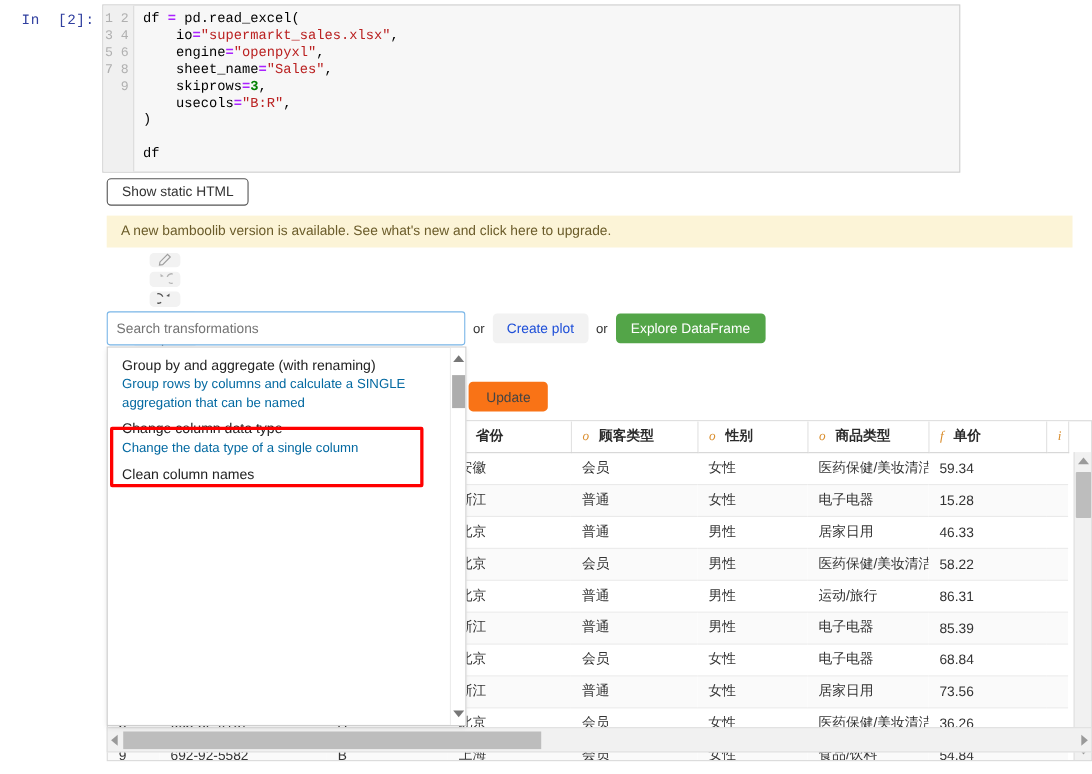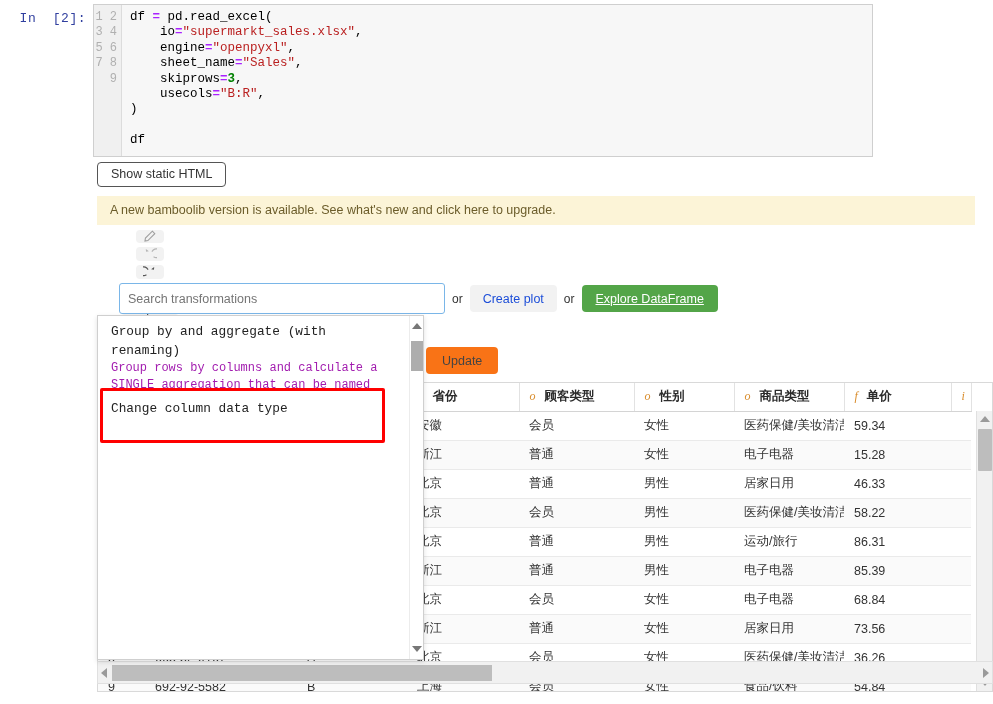--- a/index.html
+++ b/index.html
@@ -158,21 +158,20 @@
   }
   #search-input {
     width: 326px; height: 31px;
     border: 1px solid #7ab6e8;
     border-radius: 3px;
     padding: 0 8px;
     font-size: 12.5px;
     color: #333;
     outline: none;
     background: #fff;
-    margin-left: 22px;
   }
   #search-input::placeholder { color: #757575; }
   .or-sep {
     font-size: 12px;
     color: #333;
     margin: 0 7px;
   }
   #create-plot-btn {
     height: 27px;
     padding: 0 13px;
@@ -185,21 +184,20 @@
   }
   #explore-dataframe-btn {
     height: 27px;
     padding: 0 14px;
     background: #53a548;
     border: none;
     border-radius: 4px;
     font-size: 12.5px;
     color: #fff;
     cursor: pointer;
-    text-decoration: underline;
   }
 
   #update-btn {
     position: absolute;
     left: 333px; top: 187px;
     height: 27px;
     padding: 0 16px;
     background: #f97316;
     border: none;
     border-radius: 4px;
@@ -313,34 +311,33 @@
     background: #fff;
     border: 1px solid #cfcfcf;
     box-shadow: 0 2px 5px rgba(0,0,0,0.12);
     z-index: 10;
     overflow: hidden;
   }
   #dropdown-list {
     position: absolute;
     left: 0; top: 0; right: 14px; bottom: 0;
     overflow: hidden;
-    font-family: Liberation Mono, monospace;
   }
   .dd-item {
     padding: 2px 12px 3px 13px;
     cursor: pointer;
   }
   .dd-item .dd-title {
     font-size: 12.8px;
     color: #222;
     line-height: 19px;
   }
   .dd-item .dd-desc {
     font-size: 12px;
-    color: #a21caf;
+    color: #0369a1;
     line-height: 17px;
   }
   .dd-item.partial-top {
     margin-top: -20px;
   }
   .dd-item.highlighted {
     background: #f5f5f5;
   }
   #dd-highlight-box {
     position: absolute;
@@ -599,20 +596,24 @@
     <div id="dropdown-list">
         <div class="dd-item partial-top">
           <div class="dd-title">aggregations (no renaming possible)</div>
         </div>
         <div class="dd-item">
           <div class="dd-title">Group by and aggregate (with renaming)</div>
           <div class="dd-desc">Group rows by columns and calculate a SINGLE aggregation that can be named</div>
         </div>
         <div class="dd-item">
           <div class="dd-title">Change column data type</div>
+          <div class="dd-desc">Change the data type of a single column</div>
+        </div>
+        <div class="dd-item">
+          <div class="dd-title">Clean column names</div>
         </div>
       </div>
     <div id="dd-highlight-box" style="border-color: rgb(255, 0, 0);"></div>
     <div id="dd-vscroll">
       <div class="dd-arrow-up"></div>
       <div id="dd-vthumb"></div>
       <div class="dd-arrow-dn"></div>
     </div>
   </div>
 </div>

